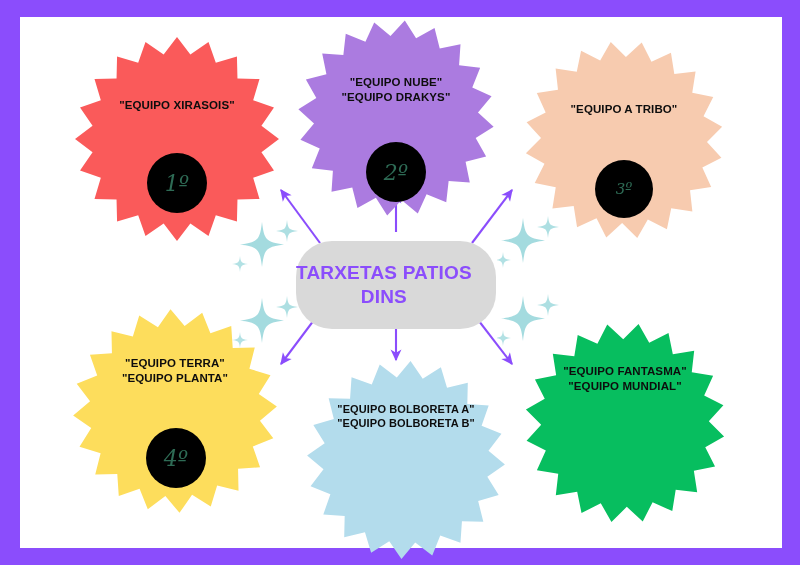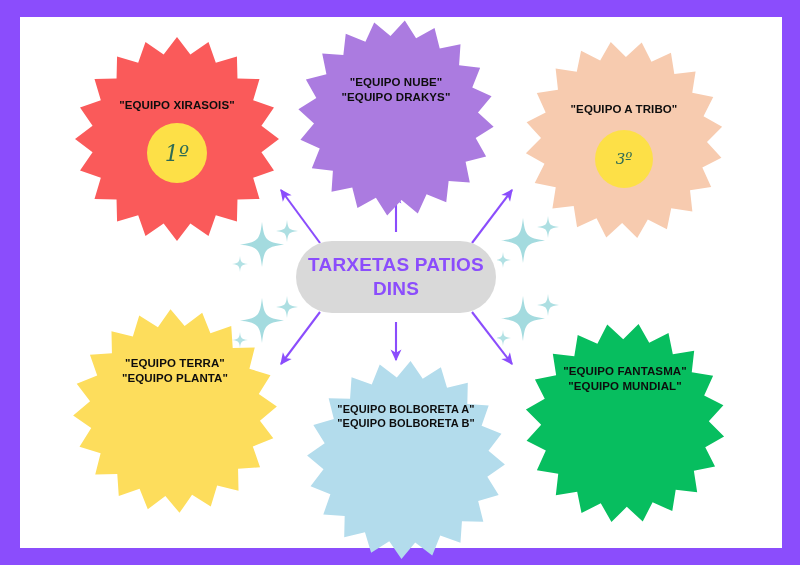--- a/index.html
+++ b/index.html
@@ -27,35 +27,35 @@
   .node-label{
     position:absolute;left:0;width:100%;
     text-align:center;
     font-weight:bold;
     color:#0d0d0d;
     line-height:1.28;
     letter-spacing:.1px;
     white-space:pre-line;
   }
   .inner-circle{
-    position:absolute;border-radius:50%;background:#fde047;
-    display:flex;align-items:center;justify-content:center;
+    position:absolute;border-radius:50%;background:#000000;
+    display:flex;align-items:center;justify-content:center;margin-top:30px;
   }
   .ordinal{
     font-family:"DejaVu Serif",serif;
     color:#2e6b55;
     font-style:italic;
     font-weight:400;
   }
 
   
   #center-pill{
-    position:absolute;left:296px;top:241px;width:200px;height:72px;
+    position:absolute;left:296px;top:241px;width:200px;height:88px;
     background:#d9d9d9;border-radius:36px;
-    display:flex;align-items:center;justify-content:center;
+    display:flex;align-items:center;
   }
   #center-pill .txt{
     text-align:center;color:#8b4dfc;font-weight:bold;
     font-size:19px;line-height:1.25;letter-spacing:.2px;
     white-space:pre-line;
   }
 
   
   #arrows{position:absolute;left:0;top:0;width:800px;height:565px;}
   #arrows svg{display:block;}
@@ -148,20 +148,23 @@
     </div>
 
     <div class="node" style="left:297px;top:19px;width:198px;height:198px;">
       <div class="burst">
         <svg viewBox="0 0 200 200" preserveAspectRatio="none" aria-hidden="true">
           <polygon points="108.90,1.40 120.30,19.52 138.93,8.98 144.18,29.73 165.15,25.46 163.73,46.82 185.00,49.24 177.04,69.12 196.52,77.99 182.81,94.44 198.60,108.90 180.48,120.30 191.02,138.93 170.27,144.18 174.54,165.15 153.18,163.73 150.76,185.00 130.88,177.04 122.01,196.52 105.56,182.81 91.10,198.60 79.70,180.48 61.07,191.02 55.82,170.27 34.85,174.54 36.27,153.18 15.00,150.76 22.96,130.88 3.48,122.01 17.19,105.56 1.40,91.10 19.52,79.70 8.98,61.07 29.73,55.82 25.46,34.85 46.82,36.27 49.24,15.00 69.12,22.96 77.99,3.48 94.44,17.19" fill="#ab7be0"></polygon>
         </svg>
       </div>
       <div class="node-label" style="top:56px;font-size:11.5px;">"EQUIPO NUBE"
 "EQUIPO DRAKYS"</div>
+      <div class="inner-circle" style="left:69px;top:93px;width:60px;height:60px;">
+        <span class="ordinal" style="font-size: 22px; color: rgb(46, 107, 85);">2º</span>
+      </div>
     </div>
 
     <div class="node" style="left:524px;top:40px;width:200px;height:200px;">
       <div class="burst">
         <svg viewBox="0 0 200 200" preserveAspectRatio="none" aria-hidden="true">
           <polygon points="117.72,2.60 127.45,21.67 146.95,12.84 150.31,33.99 171.59,31.62 168.25,52.77 189.22,57.09 179.50,76.17 198.11,86.76 182.98,101.90 197.40,117.72 178.33,127.45 187.16,146.95 166.01,150.31 168.38,171.59 147.23,168.25 142.91,189.22 123.83,179.50 113.24,198.11 98.10,182.98 82.28,197.40 72.55,178.33 53.05,187.16 49.69,166.01 28.41,168.38 31.75,147.23 10.78,142.91 20.50,123.83 1.89,113.24 17.02,98.10 2.60,82.28 21.67,72.55 12.84,53.05 33.99,49.69 31.62,28.41 52.77,31.75 57.09,10.78 76.17,20.50 86.76,1.89 101.90,17.02" fill="#f7cbaf"></polygon>
         </svg>
       </div>
       <div class="node-label" style="top:62px;font-size:11.5px;">"EQUIPO A TRIBO"</div>
       <div class="inner-circle" style="left:71px;top:90px;width:58px;height:58px;">
@@ -170,20 +173,23 @@
     </div>
 
     <div class="node" style="left:72px;top:308px;width:206px;height:206px;">
       <div class="burst">
         <svg viewBox="0 0 200 200" preserveAspectRatio="none" aria-hidden="true">
           <polygon points="126.41,4.59 134.38,24.46 154.60,17.42 156.04,38.78 177.45,38.33 172.22,59.09 192.71,65.28 181.33,83.41 198.90,95.63 182.47,109.35 195.41,126.41 175.54,134.38 182.58,154.60 161.22,156.04 161.67,177.45 140.91,172.22 134.72,192.71 116.59,181.33 104.37,198.90 90.65,182.47 73.59,195.41 65.62,175.54 45.40,182.58 43.96,161.22 22.55,161.67 27.78,140.91 7.29,134.72 18.67,116.59 1.10,104.37 17.53,90.65 4.59,73.59 24.46,65.62 17.42,45.40 38.78,43.96 38.33,22.55 59.09,27.78 65.28,7.29 83.41,18.67 95.63,1.10 109.35,17.53" fill="#fddd5c"></polygon>
         </svg>
       </div>
       <div class="node-label" style="top:48px;font-size:11.5px;">"EQUIPO TERRA"
 "EQUIPO PLANTA"</div>
+      <div class="inner-circle" style="left:74px;top:90px;width:60px;height:60px;">
+        <span class="ordinal" style="font-size: 22px; color: rgb(46, 107, 85);">4º</span>
+      </div>
     </div>
 
     <div class="node" style="left:306px;top:360px;width:200px;height:200px;">
       <div class="burst">
         <svg viewBox="0 0 200 200" preserveAspectRatio="none" aria-hidden="true">
           <polygon points="134.88,7.35 141.03,27.85 161.80,22.66 161.32,44.06 182.68,45.54 175.60,65.75 195.46,73.75 182.49,90.79 198.90,104.54 181.30,116.73 192.65,134.88 172.15,141.03 177.34,161.80 155.94,161.32 154.46,182.68 134.25,175.60 126.25,195.46 109.21,182.49 95.46,198.90 83.27,181.30 65.12,192.65 58.97,172.15 38.20,177.34 38.68,155.94 17.32,154.46 24.40,134.25 4.54,126.25 17.51,109.21 1.10,95.46 18.70,83.27 7.35,65.12 27.85,58.97 22.66,38.20 44.06,38.68 45.54,17.32 65.75,24.40 73.75,4.54 90.79,17.51 104.54,1.10 116.73,18.70" fill="#b3dcec"></polygon>
         </svg>
       </div>
       <div class="node-label" style="top:42px;font-size:11px;">"EQUIPO BOLBORETA A"
 "EQUIPO BOLBORETA B"</div>

